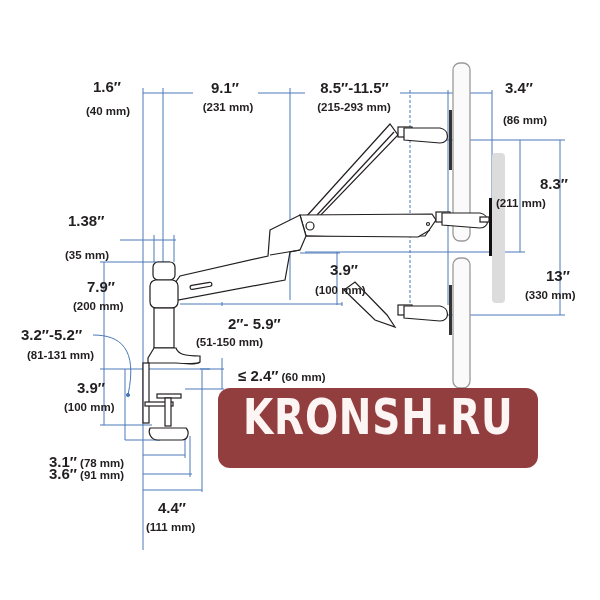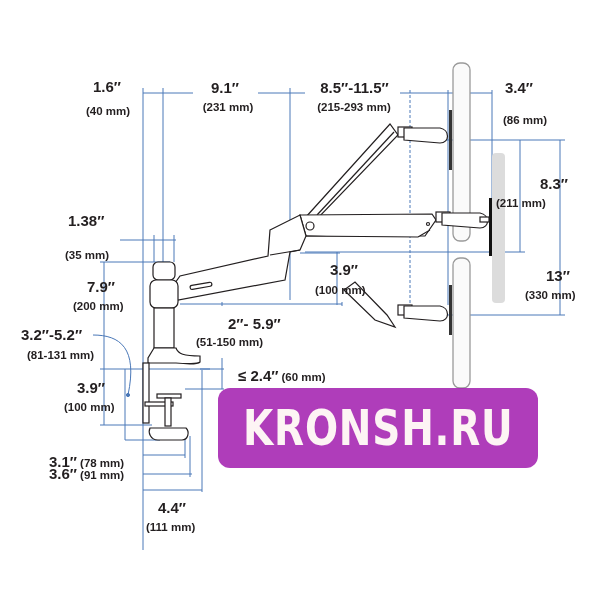--- a/index.html
+++ b/index.html
@@ -7,22 +7,22 @@
          font-family: "Liberation Sans", "DejaVu Sans", sans-serif; }
   #stage { position: absolute; left: 0; top: 0; width: 600px; height: 600px; }
   svg { position: absolute; left: 0; top: 0; }
   .lbl { position: absolute; color: #231f20; white-space: nowrap; line-height: 1; }
   .big { font-size: 15px; font-weight: bold; }
   .small { font-size: 11.5px; font-weight: bold; }
   .inl { font-size: 11.5px; font-weight: bold; margin-left: 3px; }
   .center { text-align: center; }
   .right { text-align: right; }
   #watermark { position: absolute; left: 218px; top: 388px; width: 320px; height: 80px;
-               background: #a21caf; border-radius: 12px; opacity: 0.85;
-               display: flex; align-items: center; justify-content: center; }
+               background: #7f1d1d; border-radius: 12px; opacity: 0.85;
+               display: flex; align-items: flex-start; justify-content: center; }
   #watermark span { color: #fdf3f3; font-size: 50px; font-weight: bold;
                     letter-spacing: 1px; transform: scaleX(0.78); display: inline-block;
                     font-family: "DejaVu Sans", sans-serif; }
 </style>
 </head>
 <body>
 
 <div id="stage">
 
   <svg width="600" height="600" viewBox="0 0 600 600">

